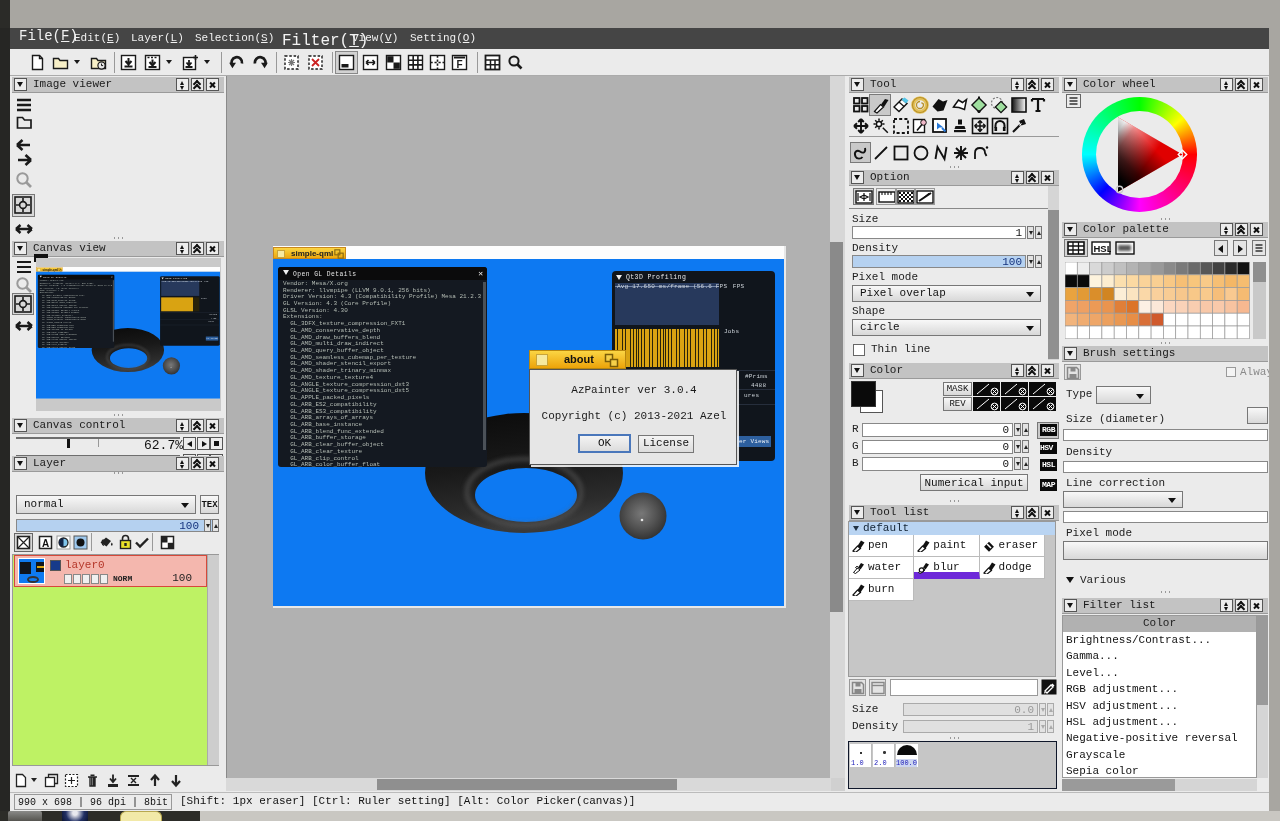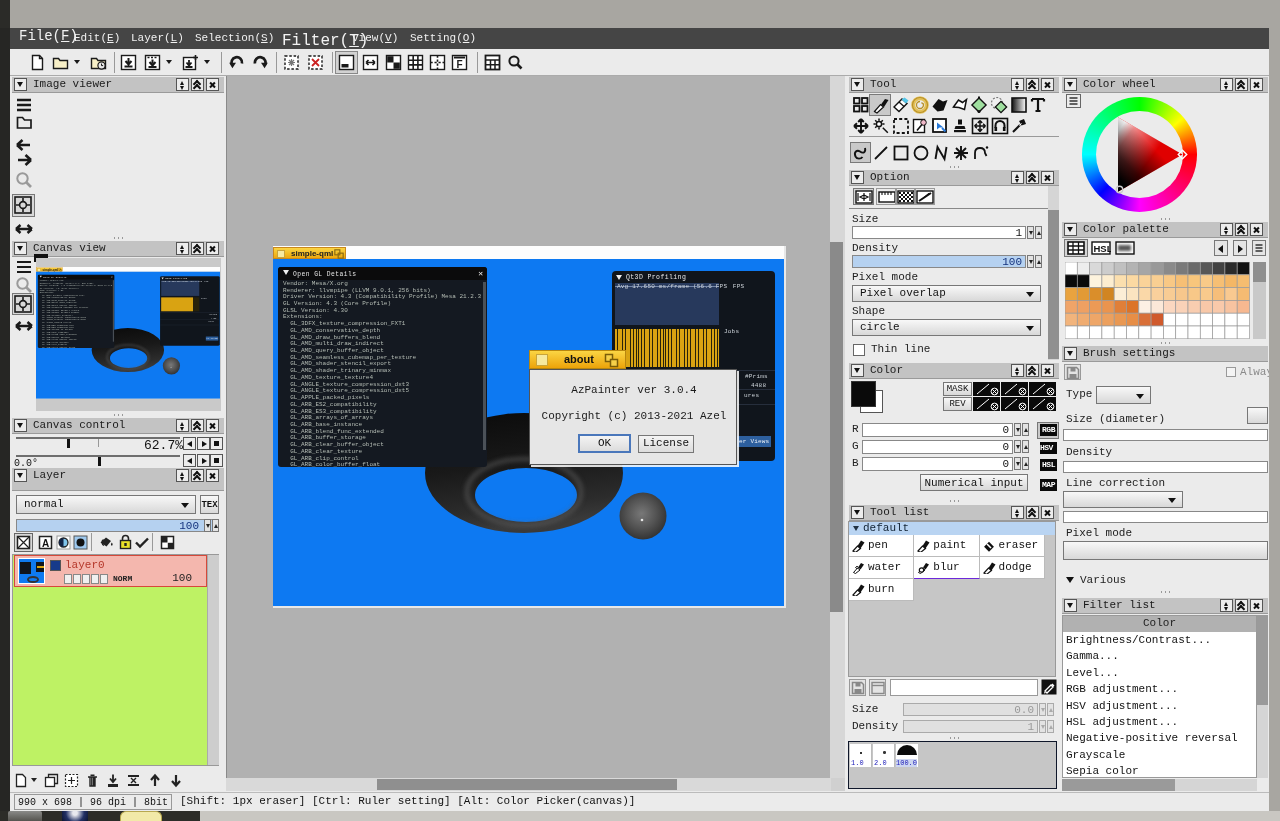--- a/index.html
+++ b/index.html
@@ -349,21 +349,21 @@
     </div>
     <div class="abs" style="left:197px;top:454px;width:13px;height:13px;background:#ececec;border:1px solid #555">
       <div style="position:absolute;left:3.5px;top:2.5px;width:0;height:0;border-top:3.2px solid transparent;border-bottom:3.2px solid transparent;border-left:5px solid #111"></div>
     </div>
     <div class="abs" style="left:210px;top:454px;width:13px;height:13px;background:#ececec;border:1px solid #555">
       <div style="position:absolute;left:2.8px;top:2.8px;width:5.5px;height:5.5px;background:#111"></div>
     </div>
     <div class="abs" style="left:12px;top:471px;width:212px;height:4px">
       <div style="position:absolute;left:50%;top:1px;width:9px;height:2px;margin-left:-4px;border-left:1px solid #999;border-right:1px solid #999;background:linear-gradient(90deg,transparent 3px,#999 3px,#999 4px,transparent 4px)"></div>
     </div>
-    <div class="abs hdr" style="left:12px;top:468px;width:212px;height:23px">
+    <div class="abs hdr" style="left:12px;top:456px;width:212px;height:16px">
       <div class="dbtn">
         <div class="tri-d"></div>
       </div>
       <div class="hdrtitle">Layer</div>
       <div class="hbtn" style="left:164px">
         <div style="position:absolute;left:3px;top:1.5px;width:0;height:0;border-left:2.5px solid transparent;border-right:2.5px solid transparent;border-bottom:4px solid #111"></div>
         <div style="position:absolute;left:3px;top:6.5px;width:0;height:0;border-left:2.5px solid transparent;border-right:2.5px solid transparent;border-top:4px solid #111"></div>
       </div>
       <div class="hbtn" style="left:179px">
         <div style="position:absolute;left:2px;top:2px;width:6px;height:6px;border-left:2px solid #111;border-top:2px solid #111;transform:rotate(45deg)"></div>
@@ -972,21 +972,21 @@
         <div style="position:absolute;left:19px;top:4px;font-size:11px">eraser</div>
       </div>
       <div style="position:absolute;left:0.0px;top:35px;width:65.3px;height:22px;background:#fff;border-right:1px solid #bbb;border-bottom:1px solid #bbb">
         <div style="position:absolute;left:3px;top:4px"><svg width="13" height="13">
             <path d="M1.5 11.5 l4-4.5 2.5 2 -4.5 3.5 z" fill="#fff" stroke="#111" stroke-width="1"></path>
             <path d="M6 6.5 l3-4.5 3 1.5 -3.5 5 z" fill="#111"></path>
             <path d="M3.5 6.5 q1.5-2.5 3 0 q-1.5 2.5 -3 0" fill="#fff" stroke="#111" stroke-width="1"></path>
           </svg></div>
         <div style="position:absolute;left:19px;top:4px;font-size:11px">water</div>
       </div>
-      <div style="position:absolute;left:65.3px;top:35px;width:65.3px;height:22px;background:#fff;border-right:1px solid #bbb;border-bottom:1px solid #6d28d9">
+      <div style="position:absolute;left:65.3px;top:35px;width:65.3px;height:22px;background:#fff;border-right:1px solid #bbb;border-bottom:7px solid #6d28d9">
         <div style="position:absolute;left:3px;top:4px"><svg width="13" height="13">
             <path d="M1.5 11.5 l4-4.5 2.5 2 -4.5 3.5 z" fill="#fff" stroke="#111" stroke-width="1"></path>
             <path d="M6 6.5 l3-4.5 3 1.5 -3.5 5 z" fill="#111"></path>
             <circle cx="4.5" cy="9" r="2.2" fill="#fff" stroke="#111" stroke-width="1.2"></circle>
           </svg></div>
         <div style="position:absolute;left:19px;top:4px;font-size:11px">blur</div>
       </div>
       <div style="position:absolute;left:130.6px;top:35px;width:65.3px;height:22px;background:#fff;border-right:1px solid #bbb;border-bottom:1px solid #bbb">
         <div style="position:absolute;left:3px;top:4px"><svg width="13" height="13">
             <path d="M1 12 l4.5-5 3 2.5 -5 4 z" fill="#fff" stroke="#111" stroke-width="1.2"></path>

